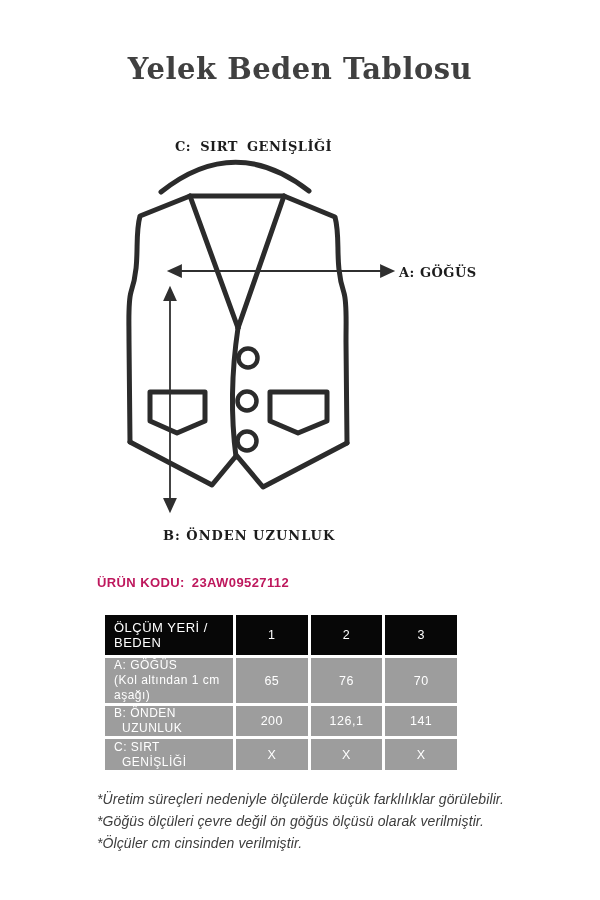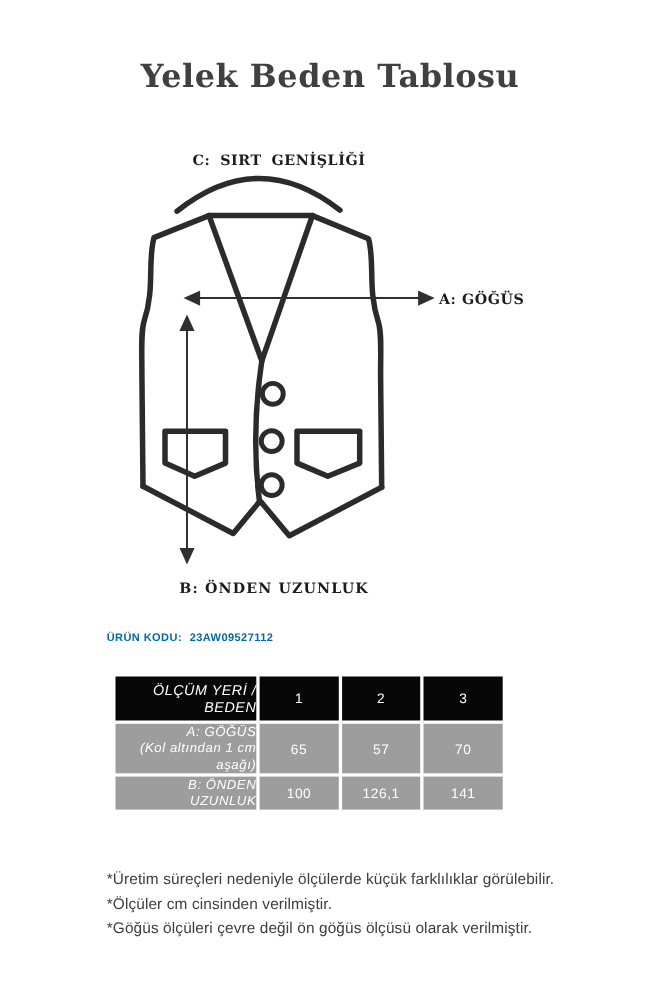--- a/index.html
+++ b/index.html
@@ -35,24 +35,24 @@
     white-space: nowrap;
     letter-spacing: 0.5px;
   }
   .lbl-c { left: 175px; top: 139px; word-spacing: 4px; }
   .lbl-a { left: 399px; top: 265px; }
   .lbl-b { left: 163px; top: 492px; letter-spacing: 1px; margin-top: 36px; }
 
   .product-code {
     position: absolute;
     left: 97px; top: 575px;
-    font-size: 10px;
+    font-size: 13px;
     font-weight: 700;
     letter-spacing: 0.4px;
-    color: #0369a1;
+    color: #be185d;
     white-space: nowrap;
   }
   .product-code .code-value { margin-left: 7px; }
 
   table.size-table {
     position: absolute;
     left: 102px; top: 612px;
     width: 358px;
     border-collapse: collapse;
     table-layout: fixed;
@@ -61,36 +61,36 @@
     border: 3px solid #ffffff;
     color: var(--cell-text, #ffffff);
     font-weight: 400;
     vertical-align: middle;
     text-align: center;
     font-size: 12.5px;
     letter-spacing: 0.5px;
   }
   .size-table thead th { background: var(--header-bg, #070707); height: 43px; }
   .size-table tbody td { background: var(--row-bg, #9d9d9d); }
-  .size-table .c1 { width: 131px; text-align: right; padding-left: 9px; font-style: italic; }
+  .size-table .c1 { width: 131px; text-align: left; padding-left: 9px; }
   .size-table thead .c1 { font-size: 13px; }
   .row-a td { height: 46px; }
   .row-b td { height: 33px; }
   .row-c td { height: 34px; }
   .cell-lines div { line-height: 15px; font-size: 12px; }
   .row-b .cell-lines div:nth-child(2),
   .row-c .cell-lines div:nth-child(2) { padding-left: 8px; }
 
   .footnotes {
     position: absolute;
     left: 97px; top: 791px;
     color: #3d3d3d;
     font-size: 14px;
   }
-  .footnotes p { line-height: 16px; margin-bottom: 6px; white-space: nowrap; letter-spacing: 0.1px; }
+  .footnotes p { line-height: 16px; margin-bottom: 6px; white-space: nowrap; letter-spacing: 0.1px; font-style: italic; }
 </style>
 </head>
 <body>
 
 <div class="page">
 
   <h1 class="title">Yelek Beden Tablosu</h1>
 
   <div class="diagram">
     <svg width="600" height="560" viewBox="0 0 600 560">
@@ -150,34 +150,43 @@
         <th>3</th>
       </tr>
     </thead>
     <tbody>
       <tr class="row-a">
         <td class="c1 cell-lines">
           <div>A: GÖĞÜS</div>
           <div>(Kol altından 1 cm aşağı)</div>
         </td>
         <td>65</td>
-        <td>57</td>
+        <td>76</td>
         <td>70</td>
       </tr>
       <tr class="row-b">
         <td class="c1 cell-lines">
           <div>B: ÖNDEN</div>
           <div>UZUNLUK</div>
         </td>
-        <td>100</td>
+        <td>200</td>
         <td>126,1</td>
         <td>141</td>
+      </tr>
+      <tr class="row-c">
+        <td class="c1 cell-lines">
+          <div>C: SIRT</div>
+          <div>GENİŞLİĞİ</div>
+        </td>
+        <td>X</td>
+        <td>X</td>
+        <td>X</td>
       </tr>
     </tbody>
   </table>
 
   <div class="footnotes">
     <p>*Üretim süreçleri nedeniyle ölçülerde küçük farklılıklar görülebilir.</p>
+    <p>*Göğüs ölçüleri çevre değil ön göğüs ölçüsü olarak verilmiştir.</p>
     <p>*Ölçüler cm cinsinden verilmiştir.</p>
-    <p>*Göğüs ölçüleri çevre değil ön göğüs ölçüsü olarak verilmiştir.</p>
   </div>
 
 </div>
 
 </body></html>

